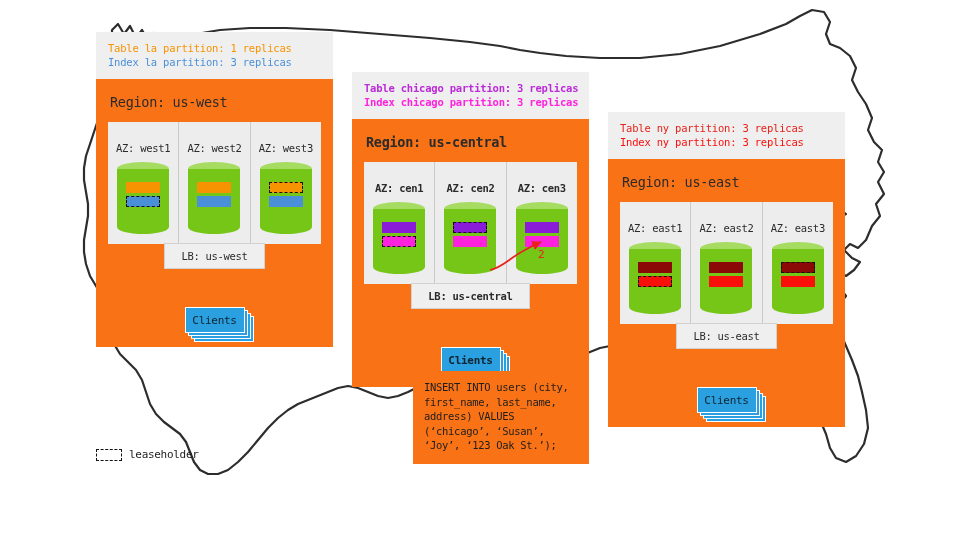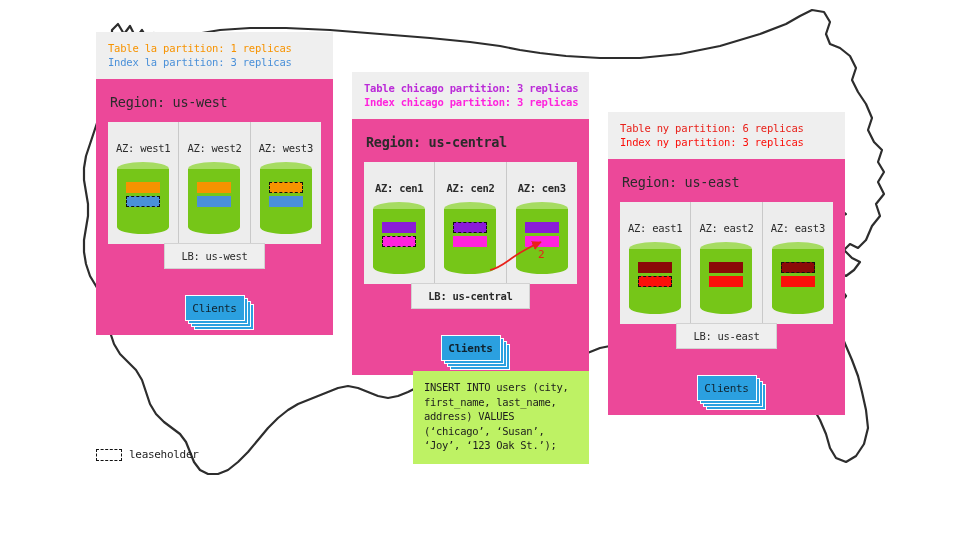--- a/index.html
+++ b/index.html
@@ -12,21 +12,21 @@
   
   #usmap{position:absolute;left:0;top:0;width:960px;height:540px;pointer-events:none;}
 
   
   .region{position:absolute;}
   .partition-hdr{
     background:#efefef;padding:9px 12px 10px 12px;
     font-size:10.5px;line-height:14px;letter-spacing:-0.2px;white-space:nowrap;
   }
   .partition-hdr div{white-space:nowrap;}
-  .region-body{background:#ec4899;padding:10px 12px 14px 12px;}
+  .region-body{background:#f97316;padding:10px 12px 14px 12px;}
   .region-title{
     color:#2b2b2b;font-size:13.5px;line-height:18px;margin:4px 0 11px 2px;
     letter-spacing:-0.3px;white-space:nowrap;
   }
   .az-row{background:#ededed;display:flex;}
   .az{
     flex:1;padding:20px 0 10px 0;display:flex;flex-direction:column;align-items:center;
     border-right:1px solid #c9c9c9;
   }
   .az:last-child{border-right:none;justify-content:space-between;}
@@ -50,39 +50,39 @@
   .rep{width:34px;height:11px;box-sizing:border-box;}
   .rep.lease{border:1.6px dashed #111111;}
 
   
   .lb{
     background:#efefef;border:1px solid #d2d2d2;font-size:10.5px;color:#2b2b2b;
     padding:6px 16px;margin:-1px auto 0 auto;width:max-content;position:relative;z-index:5;
     letter-spacing:-0.3px;white-space:nowrap;
   }
   .clients-wrap{display:flex;justify-content:center;margin-top:26px;}
-  .clients{position:relative;width:60px;height:26px;}
+  .clients{position:relative;width:60px;height:26px;margin-top:12px;}
   .clients i{
     position:absolute;display:block;width:60px;height:26px;background:#2ba0e0;
     border:1px solid #ffffff;box-sizing:border-box;
   }
   .clients i:nth-child(1){left:9px;top:9px;}
   .clients i:nth-child(2){left:6px;top:6px;}
   .clients i:nth-child(3){left:3px;top:3px;}
   .clients i:nth-child(4){left:0;top:0;}
   .clients span{
     position:absolute;left:0;top:0;width:60px;height:26px;z-index:9;
     display:flex;align-items:center;justify-content:center;
     color:#10232e;font-size:11px;letter-spacing:-0.3px;
   }
 
   
   #sql-box{
     position:absolute;left:413px;top:371px;width:176px;
-    background:#bef264;padding:9px 10px 11px 11px;box-sizing:border-box;
+    background:#f97316;padding:9px 10px 11px 11px;box-sizing:border-box;
     font-size:10.5px;line-height:14.5px;color:#1d1d1d;letter-spacing:-0.3px;
     white-space:pre-wrap;word-break:break-word;
   }
 
   
   #arrow-layer{position:absolute;left:0;top:0;width:960px;height:540px;pointer-events:none;z-index:7;}
   #arrow-label{
     position:absolute;left:538px;top:248px;color:#e8211a;font-size:11px;z-index:8;
   }
 
@@ -248,21 +248,21 @@
           <i></i>
           <i></i>
           <span>Clients</span>
         </div>
       </div>
     </div>
   </div>
 
   <div class="region" id="region-us-east" style="left:608px;top:112px;width:237px;">
     <div class="partition-hdr">
-      <div style="color:#e8211a">Table ny partition: 6 replicas</div>
+      <div style="color:#e8211a">Table ny partition: 3 replicas</div>
       <div style="color:#fb0f0a">Index ny partition: 3 replicas</div>
     </div>
     <div class="region-body">
       <div class="region-title">Region: us-east</div>
       <div class="az-row">
 
         <div class="az">
           <div class="az-label">AZ: east1</div>
           <div class="cyl">
             <div class="top"></div>

